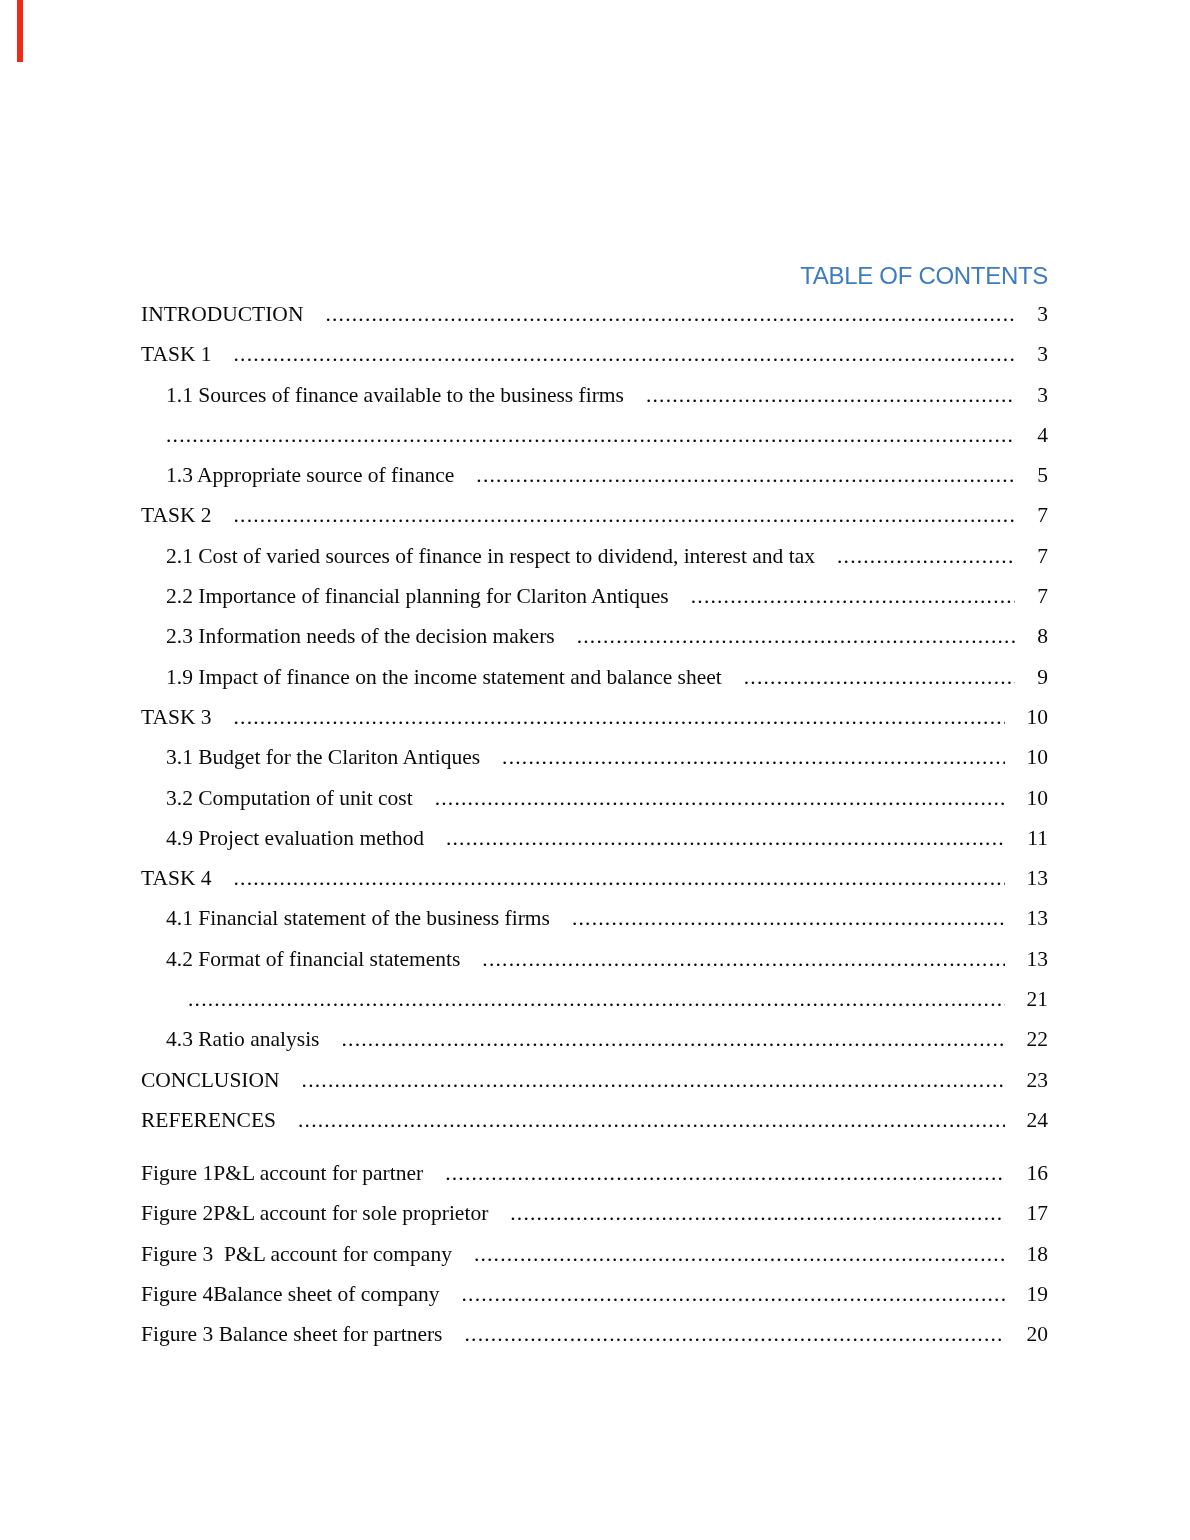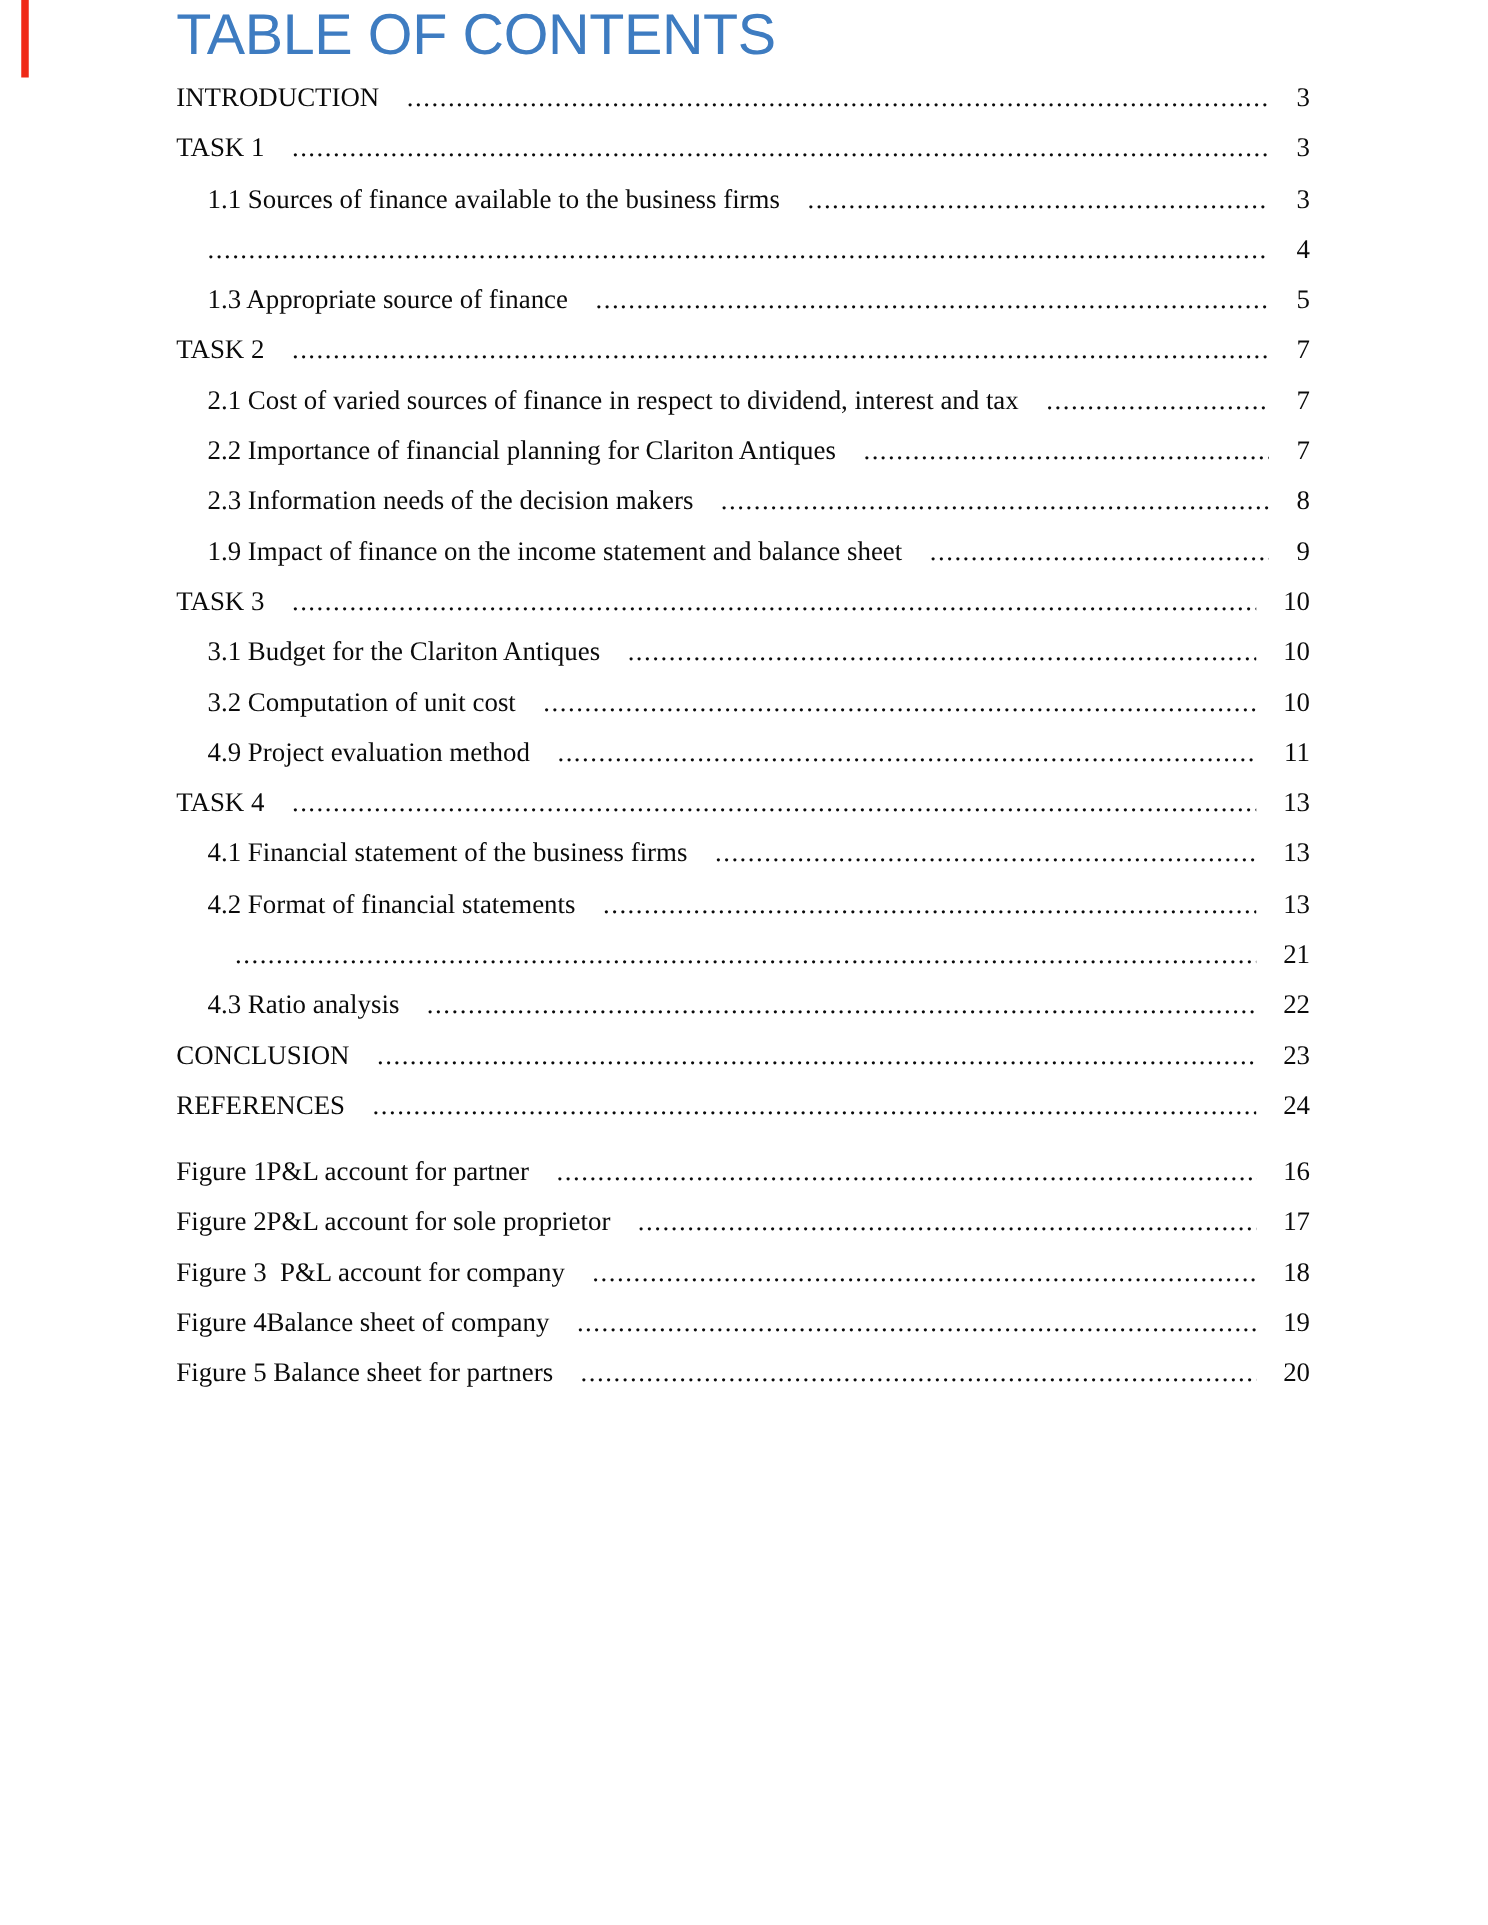--- a/index.html
+++ b/index.html
@@ -22,25 +22,26 @@
     width: 6px;
     height: 62px;
     background: #ef2917;
   }
   .content {
     margin-left: 141px;
     width: 907px;
   }
   .doc-title {
     margin: 0;
+    padding-top: 262px;
     padding-bottom: 12px;
-    text-align: left;
+    text-align: right;
     font-family: "Liberation Sans", sans-serif;
     font-weight: 400;
-    font-size: 46px;
+    font-size: 24px;
     letter-spacing: -0.3px;
     color: #3e7cc1;
   }
   .row {
     display: flex;
     align-items: baseline;
     font-size: 21.5px;
     line-height: 25px;
     margin-bottom: 15.3px;
     gap: 22px;
@@ -224,18 +225,18 @@
     <span class="pagenum">18</span>
   </div>
 
   <div class="row">
     <span class="label">Figure 4Balance sheet of company</span>
     <span class="leader"></span>
     <span class="pagenum">19</span>
   </div>
 
   <div class="row">
-    <span class="label">Figure 5 Balance sheet for partners</span>
+    <span class="label">Figure 3 Balance sheet for partners</span>
     <span class="leader"></span>
     <span class="pagenum">20</span>
   </div>
 </div>
 </div>
 
 </body></html>

